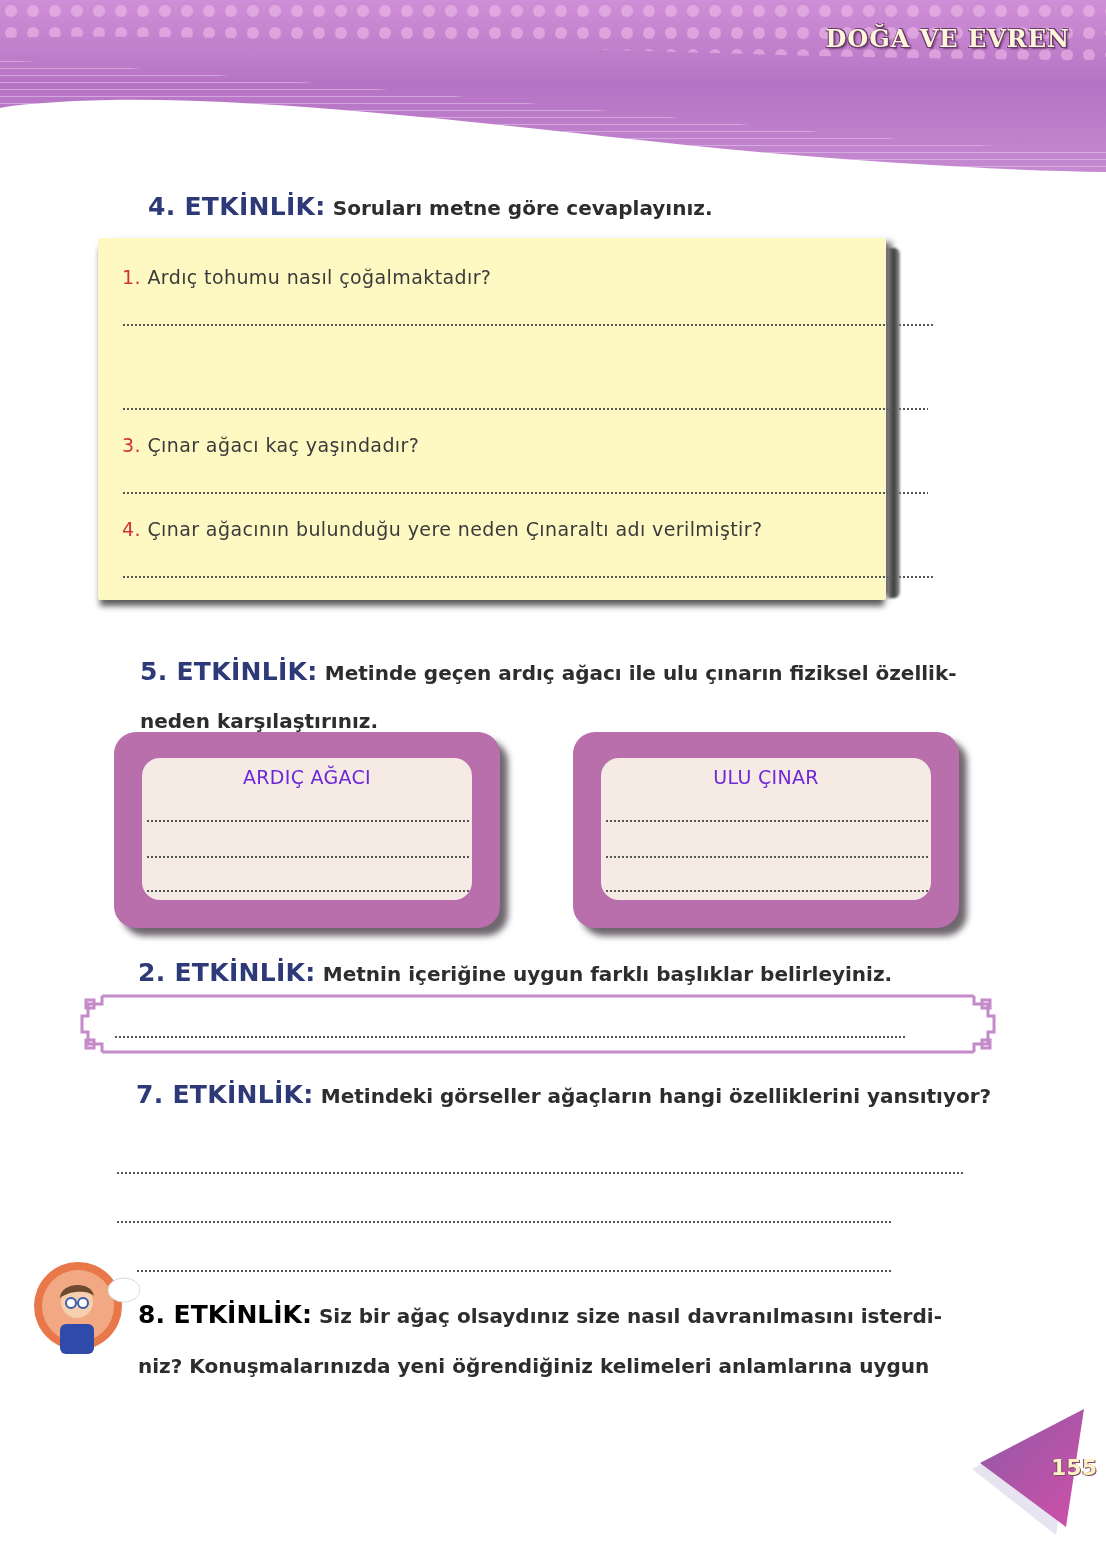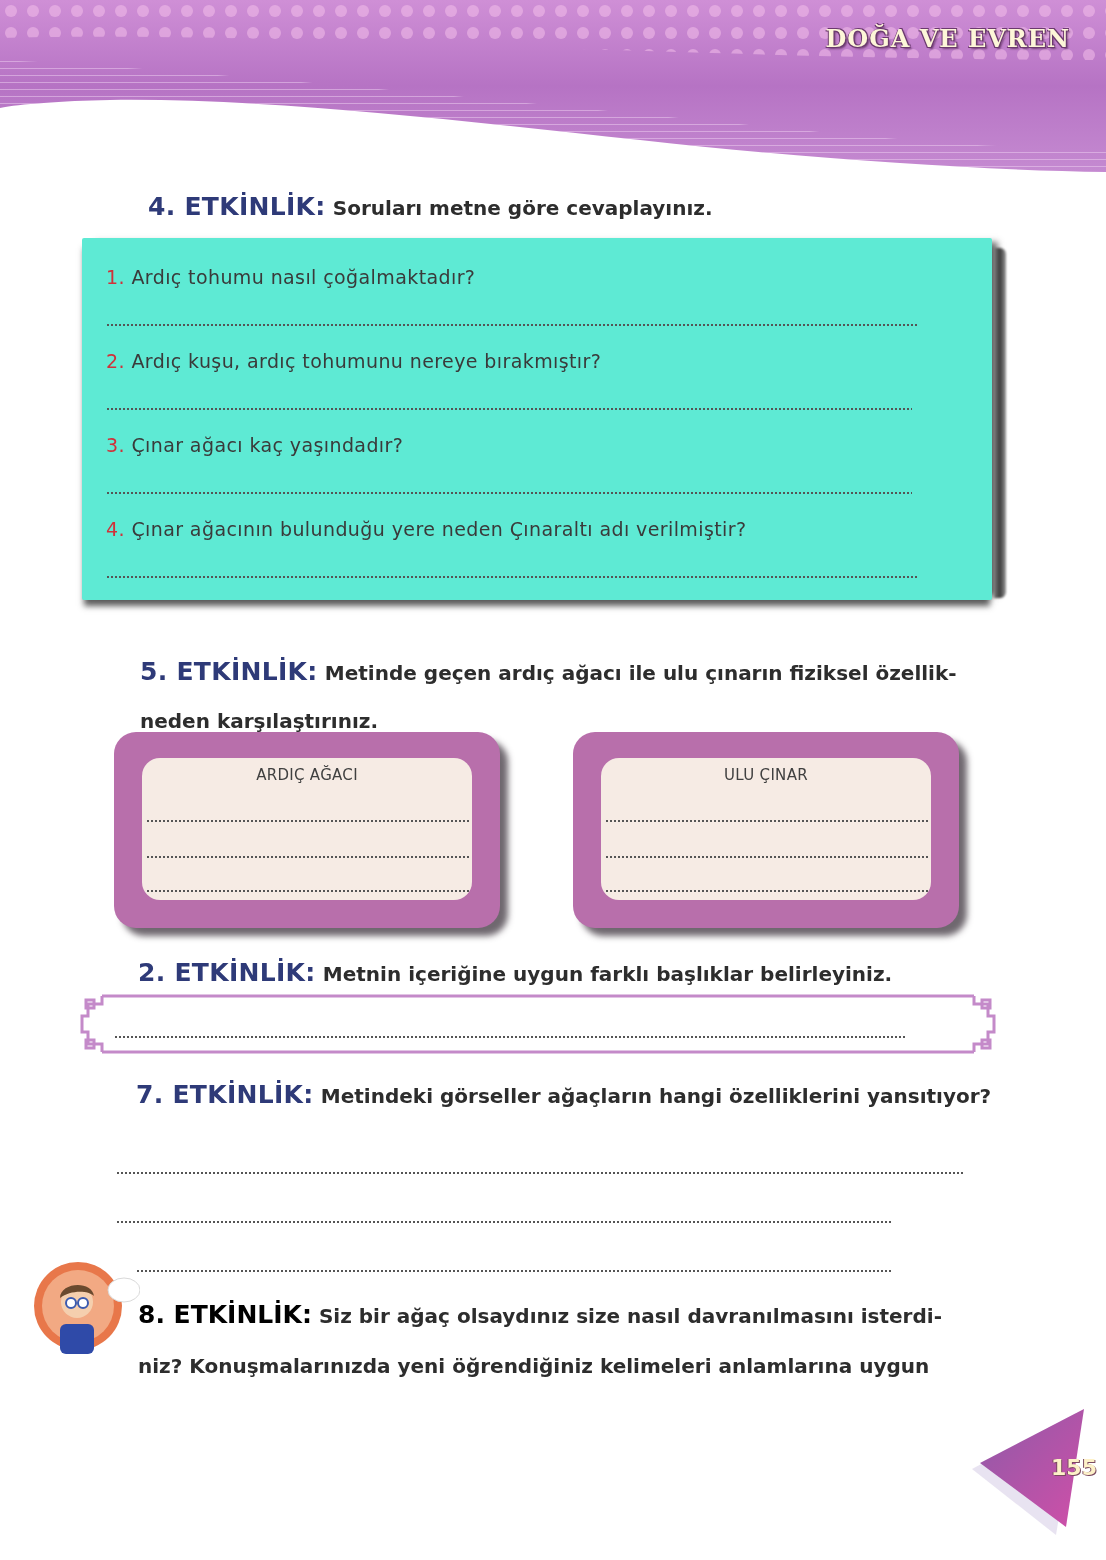--- a/index.html
+++ b/index.html
@@ -16,22 +16,22 @@
       text-shadow: 1px 1px 0 #6b3a6e, -1px 1px 0 #6b3a6e, 1px -1px 0 #6b3a6e, 2px 2px 2px rgba(60,20,60,.6);
     }
 
     
     .act-heading { position: absolute; font-weight: bold; font-size: 21px; color: #2d2d2d; line-height: 1.2; }
     .act-heading .act-num { color: #2e3a78; font-size: 25px; letter-spacing: .3px; }
     .act-heading .act-text { font-size: 20px; }
 
     
     .q-card {
-      position: absolute; left: 82px; top: 238px; width: 910px; height: 362px;
-      background: #5eead4;
+      position: absolute; left: 98px; top: 238px; width: 788px; height: 362px;
+      background: #fef9c3;
       box-shadow: 0 8px 6px -2px rgba(40,40,40,.75), 10px 0 6px -4px rgba(60,60,60,.7);
       border-radius: 2px;
     }
     .q-card::after {
       content: ""; position: absolute; right: -14px; top: 10px; width: 12px; height: 350px;
       background: linear-gradient(to right, #7a7a7a, #3c3c3c 50%, #9a9a9a);
       border-radius: 0 6px 6px 0; filter: blur(1px);
     }
     .q-item { position: absolute; left: 24px; width: 820px; }
     .q-text { font-size: 19px; color: #3a3a3a; letter-spacing: .4px; }
@@ -45,21 +45,21 @@
     
     .cmp-box {
       position: absolute; top: 732px; width: 386px; height: 196px;
       background: #b86fab; border-radius: 22px;
       box-shadow: 8px 8px 6px rgba(50,40,50,.7);
     }
     .cmp-inner {
       position: absolute; left: 28px; top: 26px; right: 28px; bottom: 28px;
       background: #f6ebe4; border-radius: 18px;
     }
-    .cmp-title { text-align: center; font-size: 15px; color: #404040; margin-top: 8px; letter-spacing: .3px; }
+    .cmp-title { text-align: center; font-size: 19px; color: #6d28d9; margin-top: 8px; letter-spacing: .3px; }
     .cmp-line { position: absolute; left: 4px; right: 2px; }
 
     
     .frame6 { position: absolute; left: 78px; top: 990px; width: 920px; height: 68px; }
     .frame6 svg { width: 100%; height: 100%; display: block; }
 
     
     .a7-line { position: absolute; height: 2px; }
 
     
@@ -110,23 +110,20 @@
   <span class="act-num">4. ETKİNLİK:</span>
   <span class="act-text">Soruları metne göre cevaplayınız.</span>
 </div>
 
 <div class="q-card">
   <div class="q-item" style="top:28px;">
     <span class="q-text"><span class="q-num">1.</span> <span>Ardıç tohumu nasıl çoğalmaktadır?</span></span>
   </div>
   <div class="q-dots dots" style="top:86px;"></div>
 
-  <div class="q-item" style="top:112px;">
-    <span class="q-text"><span class="q-num">2.</span> <span>Ardıç kuşu, ardıç tohumunu nereye bırakmıştır?</span></span>
-  </div>
   <div class="q-dots dots" style="top:170px; width:806px;"></div>
 
   <div class="q-item" style="top:196px;">
     <span class="q-text"><span class="q-num">3.</span> <span>Çınar ağacı kaç yaşındadır?</span></span>
   </div>
   <div class="q-dots dots" style="top:254px; width:806px;"></div>
 
   <div class="q-item" style="top:280px;">
     <span class="q-text"><span class="q-num">4.</span> <span>Çınar ağacının bulunduğu yere neden Çınaraltı adı verilmiştir?</span></span>
   </div>

